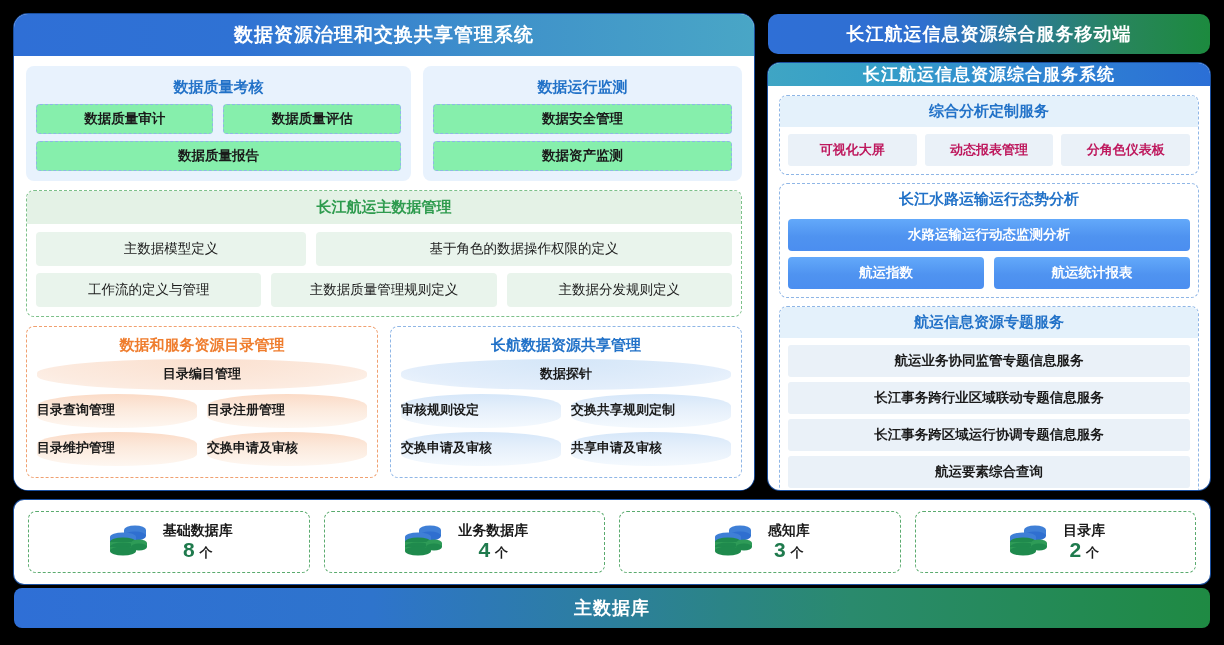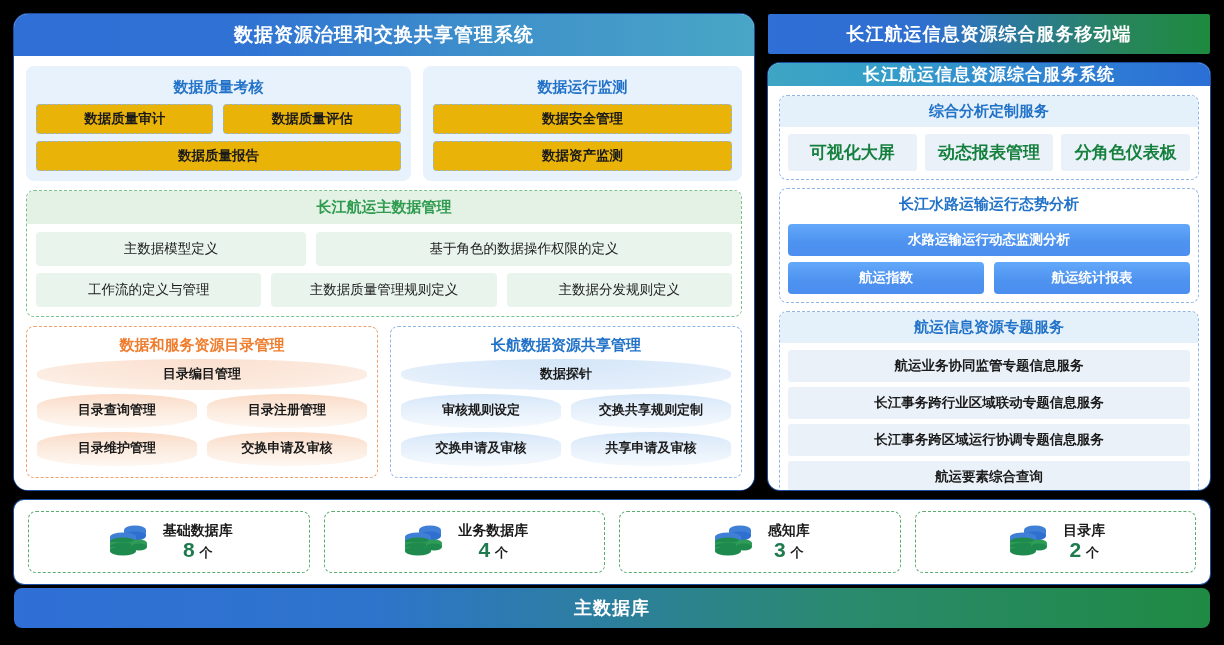--- a/index.html
+++ b/index.html
@@ -29,21 +29,21 @@
   .row2 { display:flex; gap:12px; }
 
   
   .sub { border-radius:8px; box-sizing:border-box; }
   .sub-blue { background:#e8f2fd; padding:6px 10px 10px 10px; }
   .sub-title { text-align:center; font-size:15px; font-weight:bold; color:#2272c8; padding:6px 0 7px 0; }
 
   .chip-row { display:flex; gap:10px; margin-bottom:7px; }
   .chip-row:last-child { margin-bottom:0; }
   .chip {
-    flex:1; background:#eab308; border:1px dashed #8fb6e6; border-radius:4px;
+    flex:1; background:#86efac; border:1px dashed #8fb6e6; border-radius:4px;
     text-align:center; font-size:13.5px; font-weight:bold; color:#1a1a1a;
     padding:6px 2px; line-height:1.2;
   }
 
   
   .sub-green {
     border:1px dashed #7cc08a; border-radius:8px; background:#fff;
     padding:0 9px 9px 9px;
   }
   .green-title {
@@ -63,48 +63,48 @@
   .t-orange { color:#ef7d2e; }
   .t-blue { color:#2272c8; }
 
   .cyl-wrap { position:relative; }
   .cyl-head { text-align:center; font-size:13px; font-weight:bold; color:#1a1a1a; padding:6px 0 7px 0;
               border-radius:50%/14px; }
   .cyl-o-head { background: radial-gradient(ellipse at 50% 0%, #fbe0cf 0%, #fcebe0 70%, #fdf3ec 100%); }
   .cyl-b-head { background: radial-gradient(ellipse at 50% 0%, #d4e6f8 0%, #e3eefb 70%, #eff6fd 100%); }
   .cyl-row { display:flex; gap:10px; margin-top:4px; }
   .cyl-cell {
-    flex:1; text-align:center; font-size:13px; font-weight:bold; color:#1a1a1a;
+    flex:1; font-size:13px; font-weight:bold; color:#1a1a1a;
     padding:7px 0 9px 0; border-radius:50%/12px;
   }
   .cyl-o-cell { background: linear-gradient(180deg,#fbdbc7 0%, #fceadd 45%, #fef7f1 100%); }
   .cyl-b-cell { background: linear-gradient(180deg,#d6e7f9 0%, #e6f0fb 45%, #f4f9fe 100%); }
 
   
   .right-col { width:442px; display:flex; flex-direction:column; gap:9px; }
   .mobile-bar {
-    height:40px; border-radius:2px; display:flex; align-items:center; justify-content:center;
+    height:40px; border-radius:10px; display:flex; align-items:center; justify-content:center;
     color:#fff; font-size:18px; font-weight:bold; letter-spacing:1px;
     background: linear-gradient(90deg,#2f6fd6 0%, #2f6fd0 35%, #28855c 80%, #1c8a3e 100%);
   }
   .right-panel { flex:1; border-radius:12px; overflow:hidden; background:#fff; box-shadow:0 0 0 1px #1b4f9e; display:flex; flex-direction:column; }
   .right-header {
     height:40px; display:flex; align-items:center; justify-content:center; color:#fff;
     font-size:17px; font-weight:bold; letter-spacing:1px;
     background: linear-gradient(90deg,#3fa5c4 0%, #359fc8 25%, #2f82d2 65%, #2b6fd6 100%);
   }
   .right-body { flex:1; padding:9px 11px 11px 11px; box-sizing:border-box; display:flex; flex-direction:column; gap:8px; }
 
   .rbox { border:1px dashed #8fb6e6; border-radius:8px; background:#fff; padding:0 8px 8px 8px; box-sizing:border-box; }
   .rbox-title { background:#e4f1fb; margin:0 -8px 7px -8px; border-radius:7px 7px 0 0;
                 text-align:center; font-size:15px; font-weight:bold; color:#2272c8; padding:6px 0; }
   .rbox-title.plain { background:transparent; color:#2272c8; margin-bottom:4px; }
   .rchip-row { display:flex; gap:8px; }
   .rchip { flex:1; background:#eaf1f8; border-radius:3px; text-align:center;
-           font-size:17px; font-weight:bold; color:#15803d; padding:7px 2px; }
+           font-size:13px; font-weight:bold; color:#be185d; padding:7px 2px; }
   .rchip-full { margin-bottom:6px;font-family:Liberation Serif, serif; }
 
   .bchip {
     border-radius:4px; text-align:center; font-size:13.5px; font-weight:bold; color:#fff;
     padding:7px 2px; background: linear-gradient(180deg,#63a9fa 0%, #4f93f0 55%, #4b8ef0 100%);
   }
   .bchip-row { display:flex; gap:10px; margin-top:6px; }
   .bchip-row > .bchip { flex:1; }
 
   .listitem { background:#eaf1f8; border-radius:3px; text-align:center;

